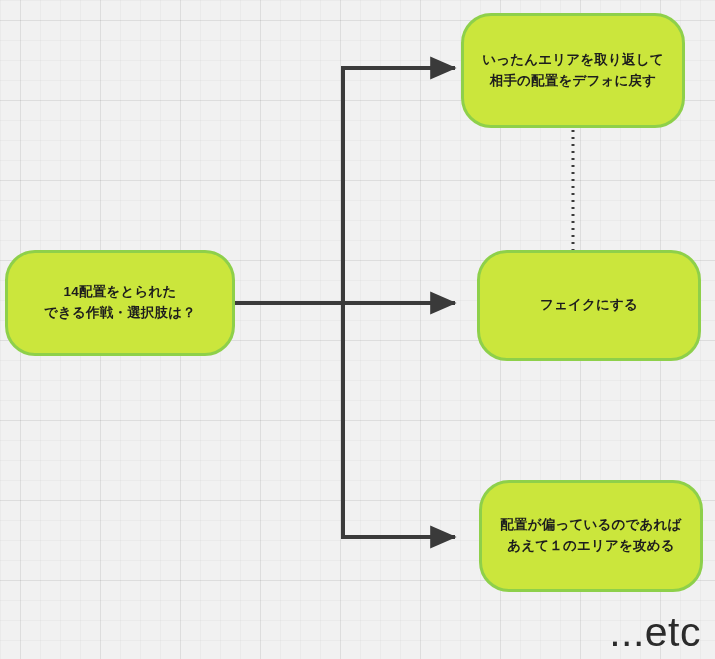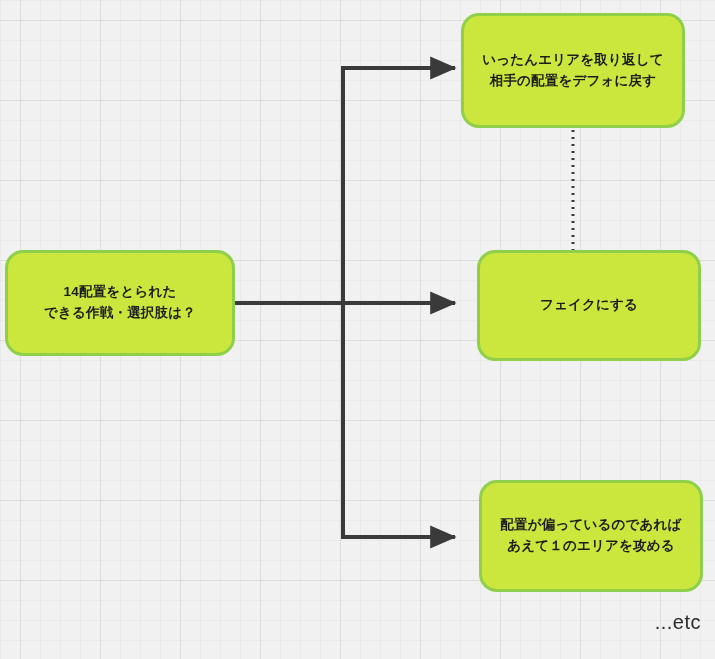--- a/index.html
+++ b/index.html
@@ -44,21 +44,21 @@
     width: 715px;
     height: 659px;
     pointer-events: none;
   }
 
   .node {
     position: absolute;
     box-sizing: border-box;
     background: #cbe63c;
     border: 3px solid #8ed04a;
-    border-radius: 18px;
+    border-radius: 30px;
     display: flex;
     align-items: center;
     justify-content: center;
     text-align: center;
     color: #1d1d1d;
     font-weight: bold;
     font-size: 13.5px;
     line-height: 1.55;
     letter-spacing: 0.2px;
     padding: 20px 10px;
@@ -90,21 +90,21 @@
     left: 479px;
     top: 480px;
     width: 224px;
     height: 112px;
   }
 
   #etc-label {
     position: absolute;
     right: 14px;
     top: 612px;
-    font-size: 20px;
+    font-size: 41px;
     font-weight: 400;
     color: #2b2b2b;
     letter-spacing: 0.5px;
     line-height: 1;
   }
 </style>
 </head>
 <body>
 
 <div id="canvas">

